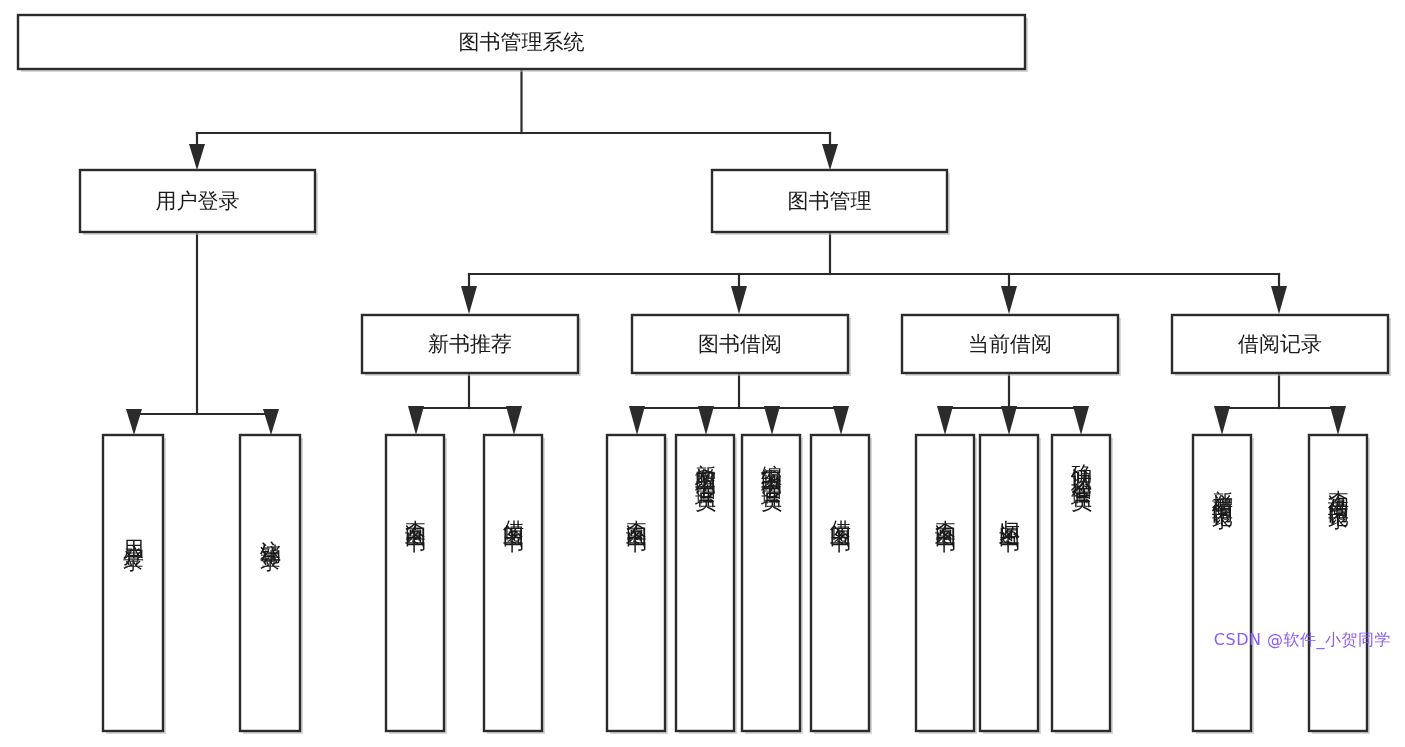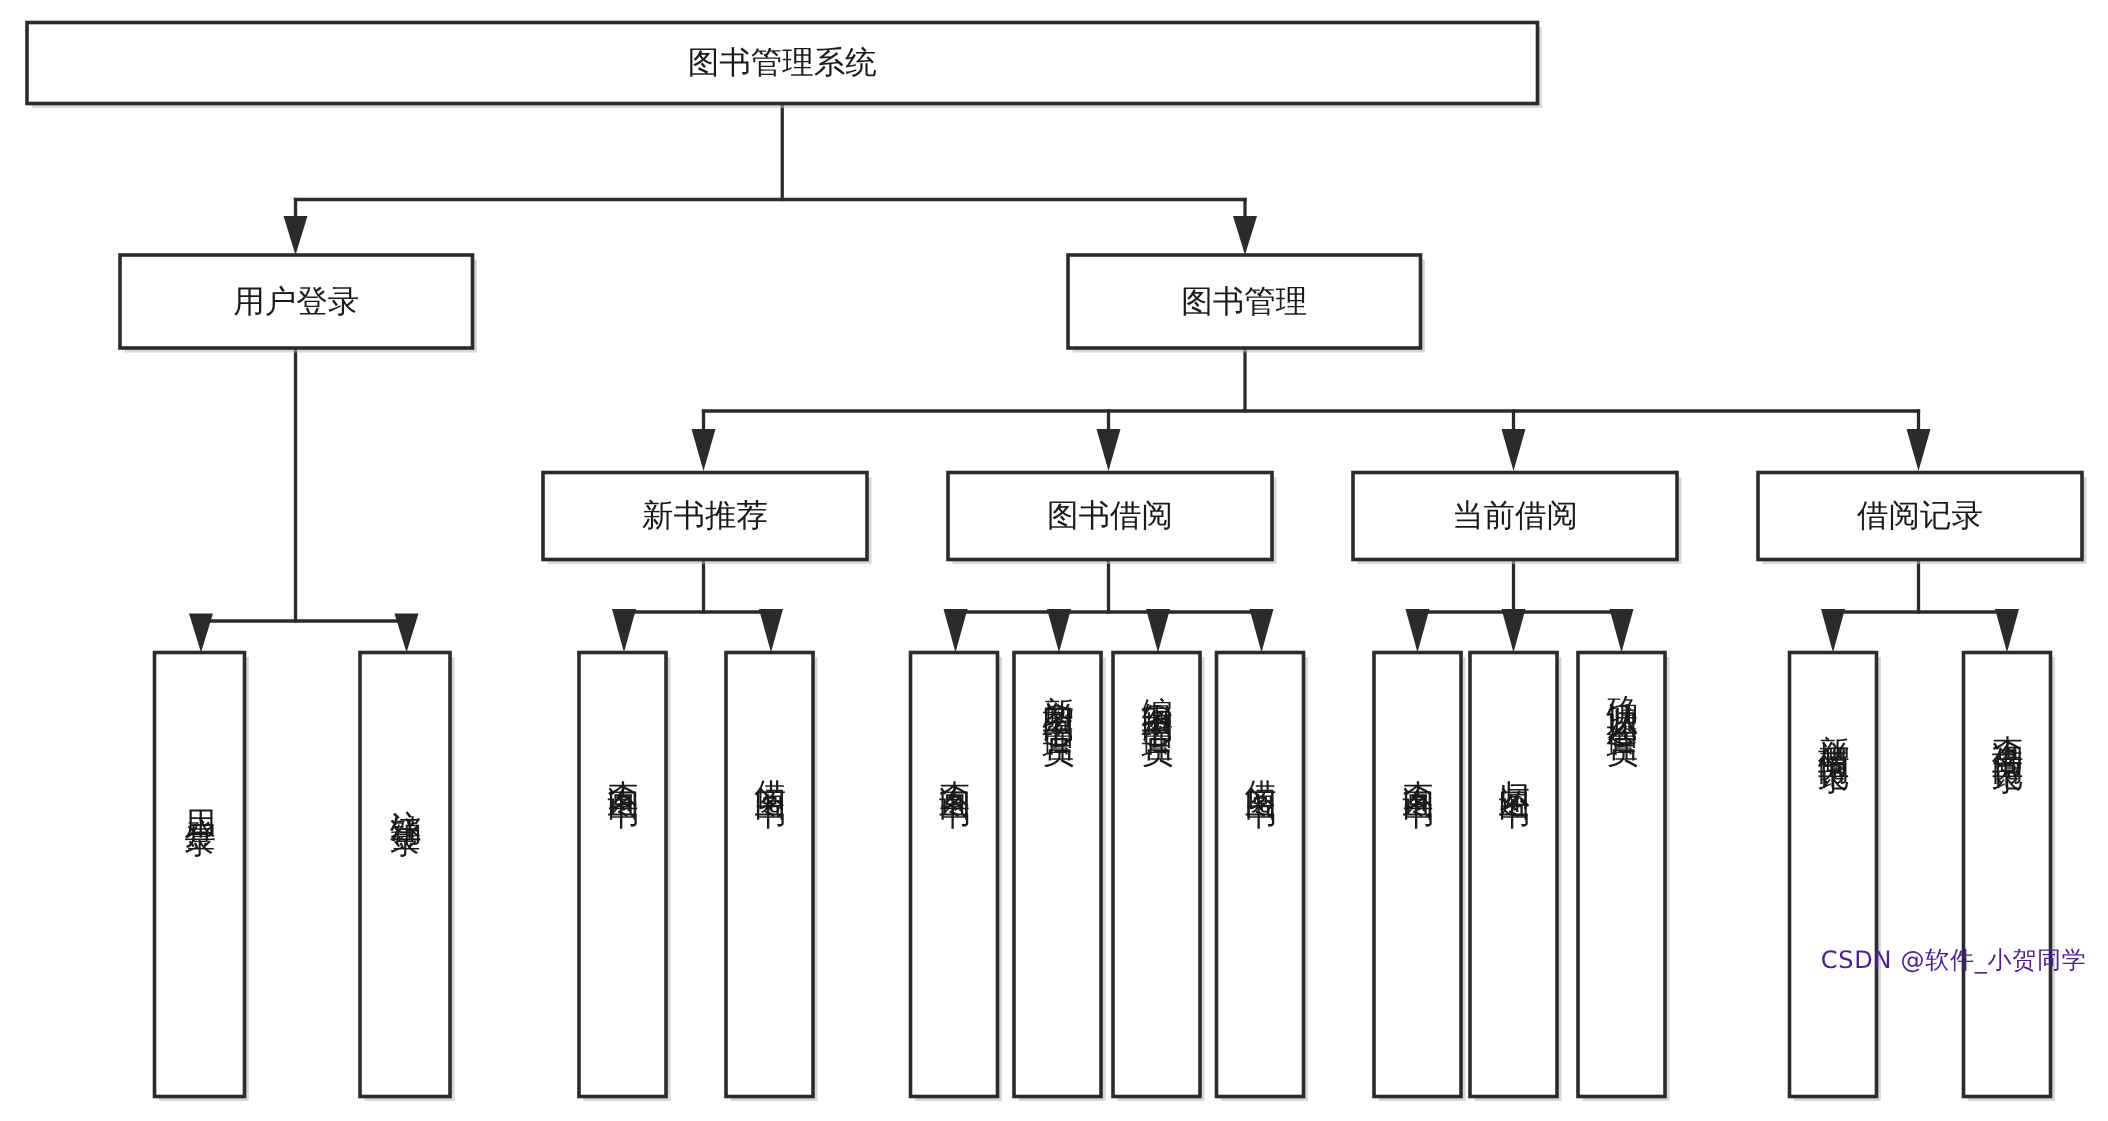--- a/index.html
+++ b/index.html
@@ -71,21 +71,21 @@
     color: #1a1a1a;
     letter-spacing: 4px;
     white-space: nowrap;
   }
   .watermark {
     position: absolute;
     right: 14px;
     bottom: 8px;
     font-family: "DejaVu Sans", "Liberation Sans", sans-serif;
     font-size: 16px;
-    color: #4c1d95;
+    color: #8b5cf6;
     letter-spacing: 0.5px;
     white-space: nowrap;
   }
 </style>
 </head>
 <body>
 
 <div id="diagram-root">
 
   <svg class="flow-svg" viewBox="0 0 1405 747" xmlns="http://www.w3.org/2000/svg">

